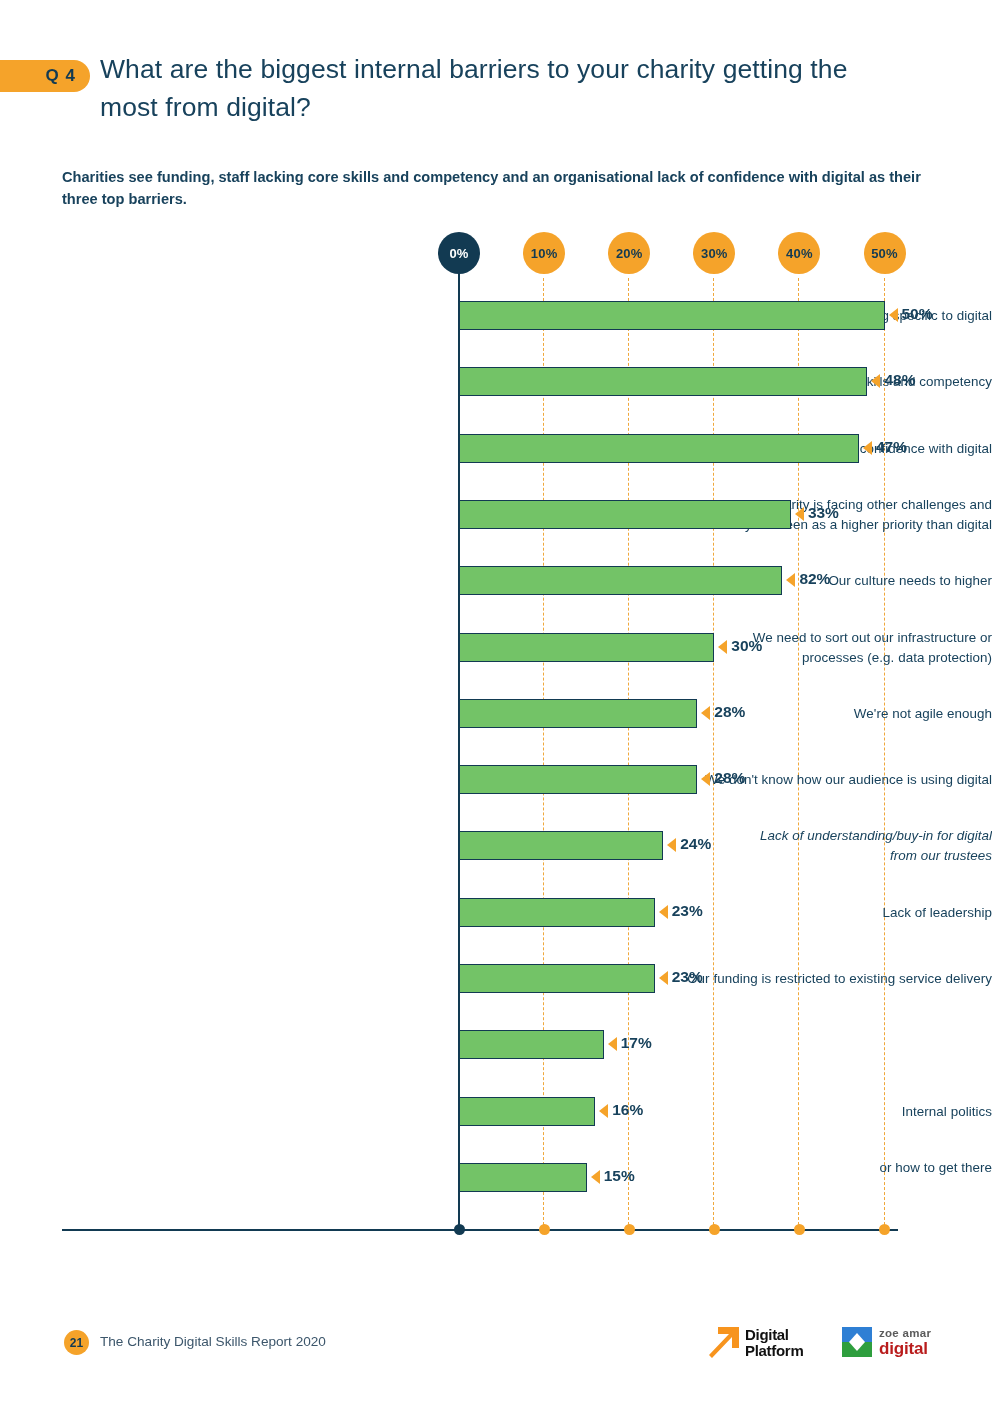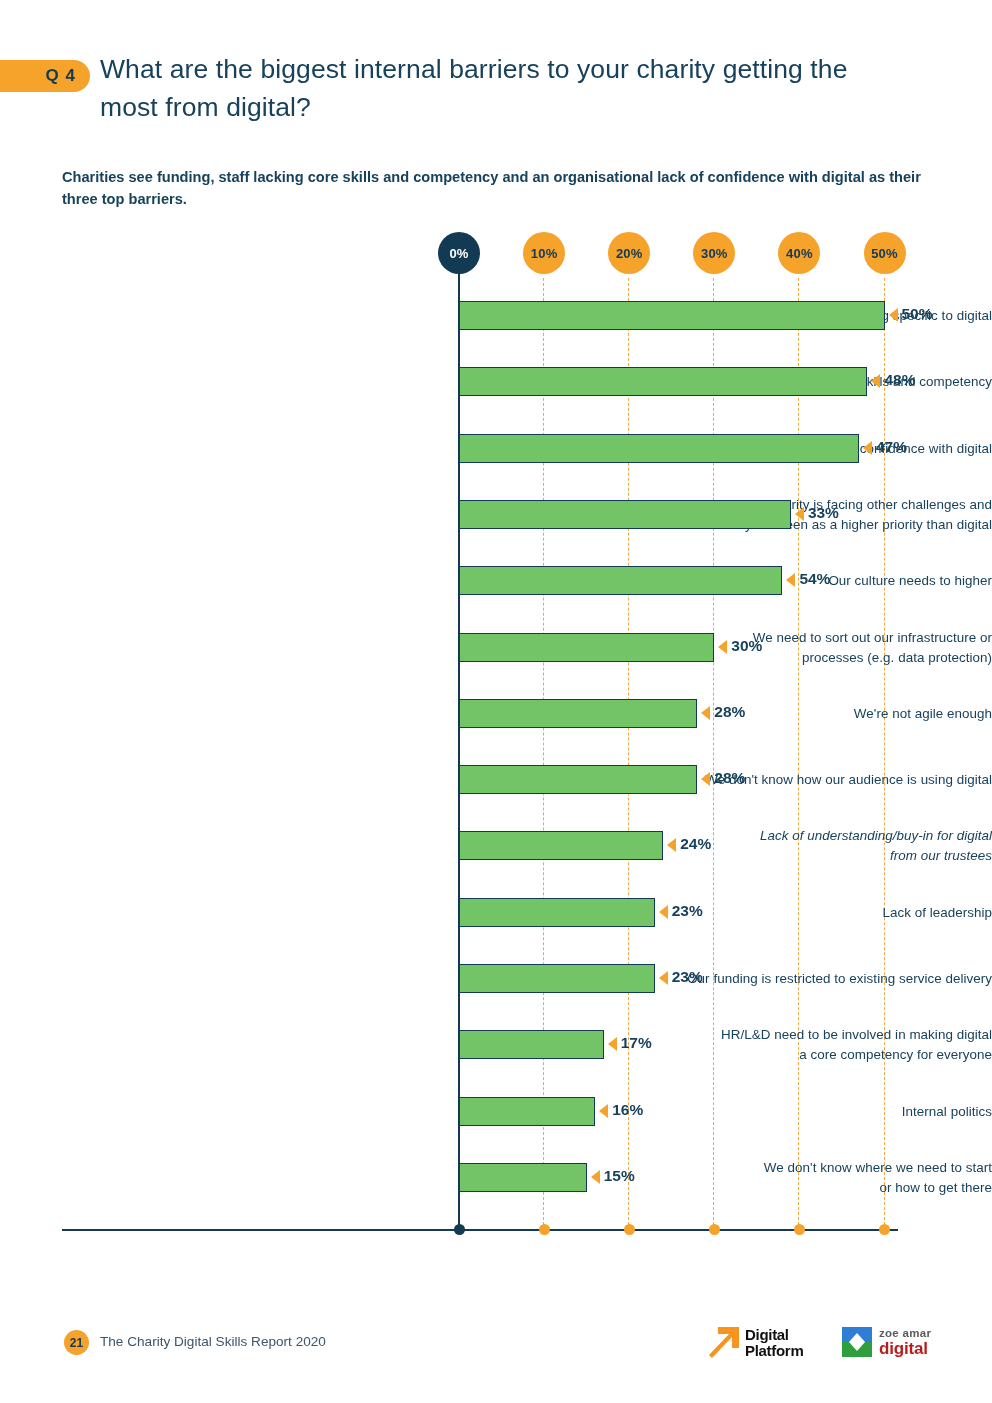--- a/index.html
+++ b/index.html
@@ -320,21 +320,21 @@
         <div class="bar" style="width: 331.89px;"></div>
         <div class="bar-marker" style="left: 794.89px;"></div>
         <div class="bar-value" style="left: 807.89px;">33%</div>
       </div>
       <div class="row" style="top: 566.2px;">
         <div class="row-label" style="top: 5px;">
           <div>Our culture needs to higher</div>
         </div>
         <div class="bar" style="width: 323.38px;"></div>
         <div class="bar-marker" style="left: 786.38px;"></div>
-        <div class="bar-value" style="left: 799.38px;">54%</div>
+        <div class="bar-value" style="left: 799.38px;">82%</div>
       </div>
       <div class="row" style="top: 632.5px;">
         <div class="row-label" style="top: -5px;">
           <div>We need to sort out our infrastructure or</div>
           <div>processes (e.g. data protection)</div>
         </div>
         <div class="bar" style="width: 255.3px;"></div>
         <div class="bar-marker" style="left: 718.3px;"></div>
         <div class="bar-value" style="left: 731.3px;">30%</div>
       </div>
@@ -373,39 +373,34 @@
       </div>
       <div class="row" style="top: 964px;">
         <div class="row-label" style="top: 5px;">
           <div>Our funding is restricted to existing service delivery</div>
         </div>
         <div class="bar" style="width: 195.73px;"></div>
         <div class="bar-marker" style="left: 658.73px;"></div>
         <div class="bar-value" style="left: 671.73px;">23%</div>
       </div>
       <div class="row" style="top: 1030.3px;">
-        <div class="row-label" style="top: -5px;">
-          <div>HR/L&amp;D need to be involved in making digital</div>
-          <div>a core competency for everyone</div>
-        </div>
         <div class="bar" style="width: 144.67px;"></div>
         <div class="bar-marker" style="left: 607.67px;"></div>
         <div class="bar-value" style="left: 620.67px;">17%</div>
       </div>
       <div class="row" style="top: 1096.6px;">
         <div class="row-label" style="top: 5px;">
           <div>Internal politics</div>
         </div>
         <div class="bar" style="width: 136.16px;"></div>
         <div class="bar-marker" style="left: 599.16px;"></div>
         <div class="bar-value" style="left: 612.16px;">16%</div>
       </div>
       <div class="row" style="top: 1162.9px;">
         <div class="row-label" style="top: -5px;">
-          <div>We don't know where we need to start</div>
           <div>or how to get there</div>
         </div>
         <div class="bar" style="width: 127.65px;"></div>
         <div class="bar-marker" style="left: 590.65px;"></div>
         <div class="bar-value" style="left: 603.65px;">15%</div>
       </div>
     </div>
 </div>
 
 <div id="footer">

